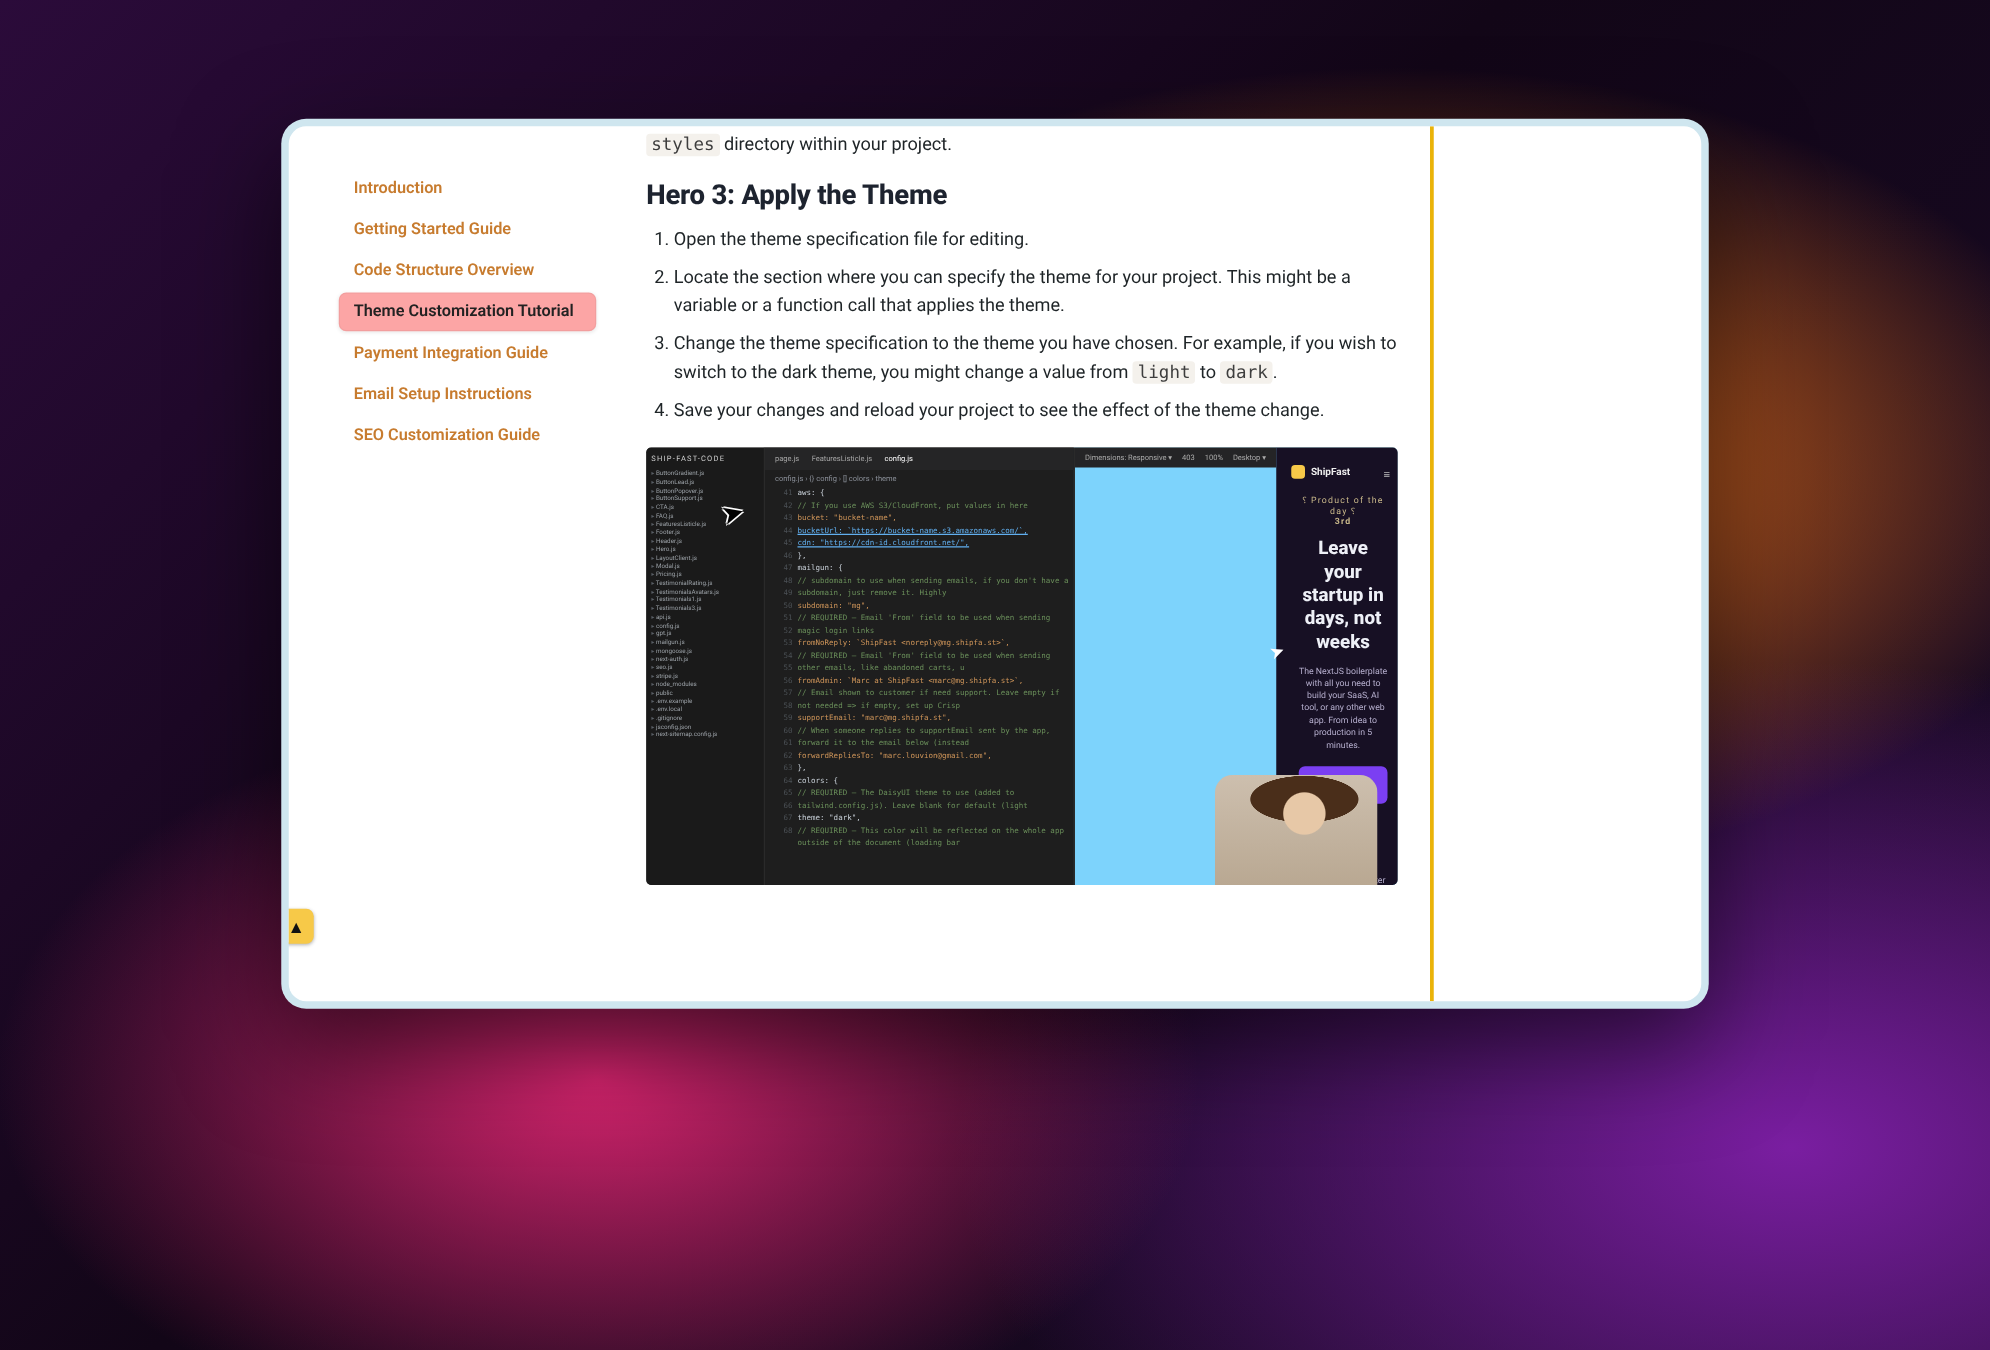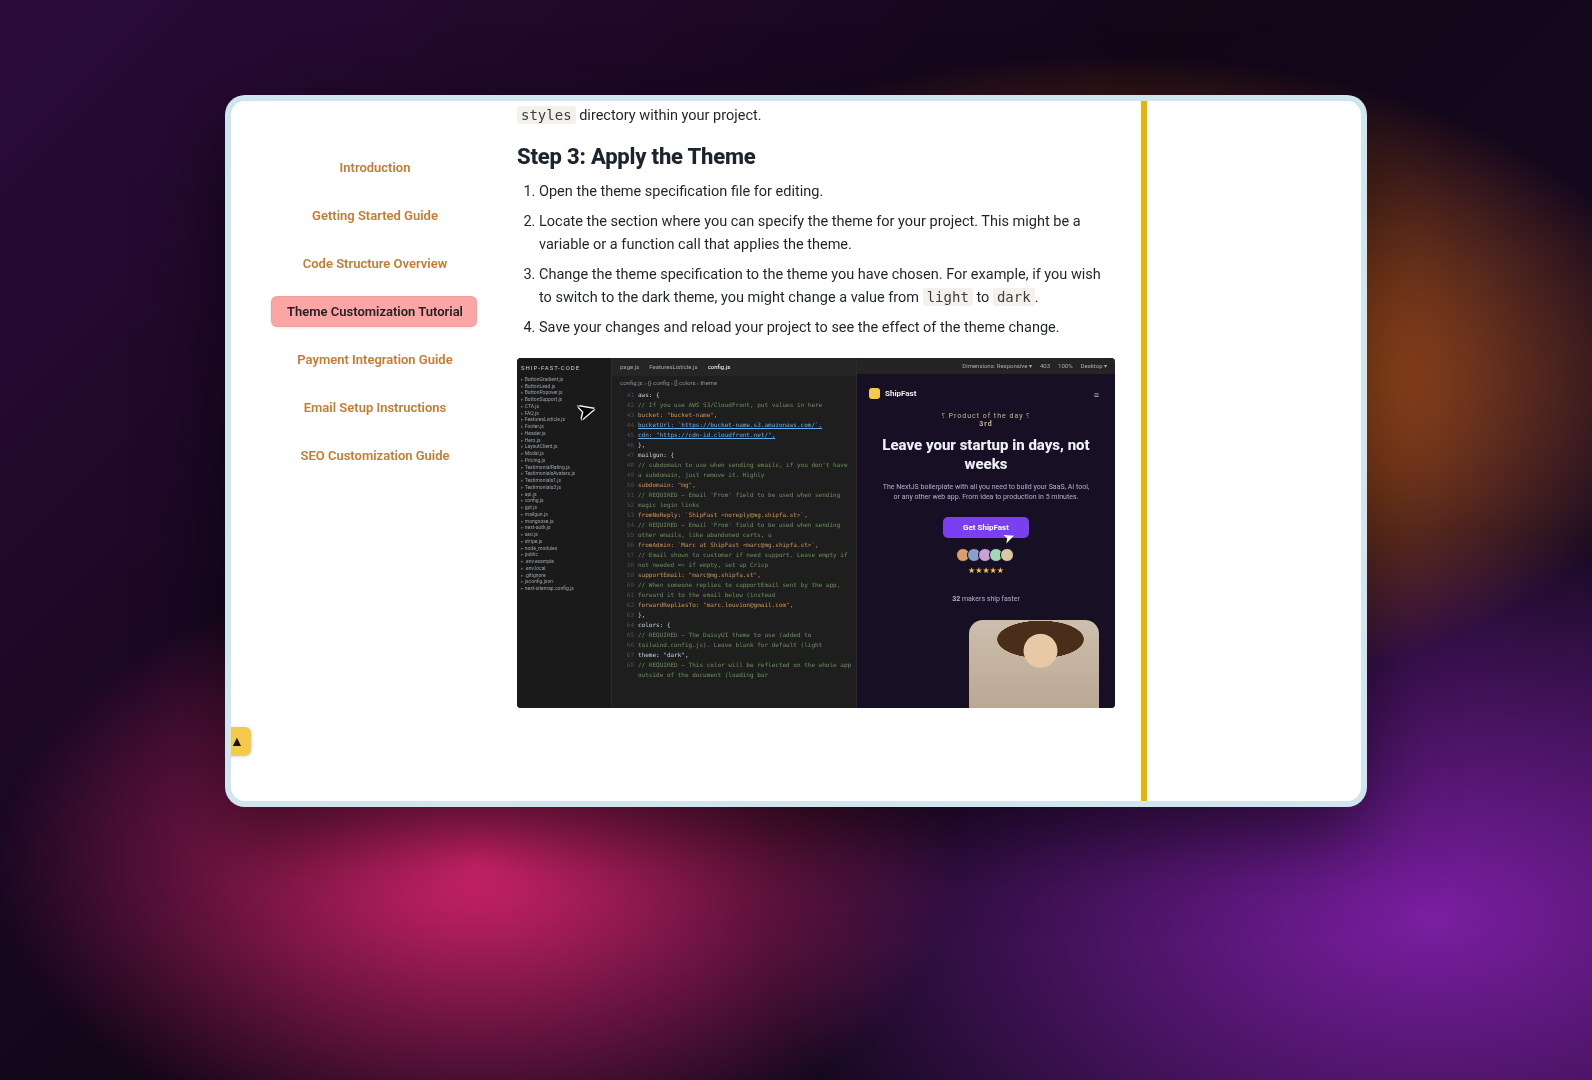--- a/index.html
+++ b/index.html
@@ -40,23 +40,22 @@
     font-size:13px;
     color:#c77b2e;
     position:relative;
   }
   .sidebar a{
     display:block;
     text-decoration:none;
     color:#c77b2e;
     font-weight:600;
     padding:8px 10px 8px 12px;
-    margin:17px 14px 2px 0;
+    margin:0 14px 2px 0;
     border-radius:6px;
-    text-align:center;
   }
   .sidebar a.active{
     background:#fca5a5;
     box-shadow:0 1px 3px rgba(0,0,0,.08), inset 0 0 0 1px rgba(0,0,0,.04);
     color:#222;
   }
   .brand-tab{
     position:absolute;
     left:-8px;
     bottom:46px;
@@ -65,21 +64,21 @@
     border-radius:6px;
     display:flex;align-items:center;justify-content:center;
     font-weight:800;font-size:14px;color:#111;
     box-shadow:0 1px 3px rgba(0,0,0,.3);
   }
   
   .main{
     flex:1;
     padding:0 26px 0 26px;
     overflow-y:auto;
-    border-right:6px solid #eab308;
+    border-right:3px solid #eab308;
     scrollbar-width:thin;
   }
   .content{max-width:660px;}
   .content p.lead{font-size:14.5px;color:#1e2427;margin:0 0 18px 0;}
   code.inline{
     font-family:ui-monospace,SFMono-Regular,Menlo,Consolas,monospace;
     font-size:14px;background:#f4f1ec;padding:1px 4px;border-radius:3px;color:#3d3d3d;
   }
   h2.step{
     font-size:22px;font-weight:800;color:#1d232f;margin:20px 0 12px 0;
@@ -108,21 +107,21 @@
   .ss-tabs span.active{color:#fff;}
   .ss-gutter{position:absolute;left:0;top:32px;bottom:0;width:22px;color:#4b5055;
     font-size:6px;text-align:right;padding-right:4px;line-height:10px;font-family:ui-monospace,Menlo,Consolas,monospace;}
   .ss-code{position:absolute;left:26px;right:4px;top:32px;bottom:0;
     font-family:ui-monospace,Menlo,Consolas,monospace;font-size:6px;line-height:10px;color:#c9d1d9;}
   .ss-code .c{color:#6a8f5a;} 
   .ss-code .s{color:#cf9559;} 
   .ss-code .u{color:#61afef;text-decoration:underline;}
   .ss-crumb{height:14px;font-size:6px;color:#8a8f98;padding-left:8px;display:flex;align-items:center;gap:4px;}
   .ss-right{
-    width:258px;background:#7dd3fc;border-left:1px solid #2a2a2a;display:flex;flex-direction:column;
+    width:258px;background:#7dd3fc;border-left:1px solid #2a2a2a;display:flex;flex-direction:row;
   }
   .ss-devbar{height:16px;background:#242426;font-size:6px;color:#aaa;display:flex;align-items:center;
     gap:8px;padding:0 8px;justify-content:flex-end;}
   .ss-devbar span{white-space:nowrap;}
   .ss-site{flex:1;background:#171024;padding:28px 18px 0 18px;position:relative;text-align:center;}
   .ss-brand{display:flex;align-items:center;gap:5px;margin:-14px 0 12px -6px;}
   .ss-brand .logo{width:11px;height:11px;background:#f7c948;border-radius:3px;}
   .ss-brand .name{font-size:8px;color:#eee;font-weight:700;}
   .ss-burger{position:absolute;right:16px;top:16px;color:#bbb;font-size:9px;}
   .laurel{font-size:7px;color:#c9b88a;letter-spacing:1px;}
@@ -172,21 +171,21 @@
     </nav>
 
     <main class="main">
       <div style="height:6px"></div>
       <div class="content">
         <p class="lead">
           <code class="inline">styles</code><span> directory within your project.</span>
         </p>
 
 
-        <h2 class="step">Step 3: Apply the Theme</h2>
+        <h2 class="step">Hero 3: Apply the Theme</h2>
         <ol class="step-list">
           <li>Open the theme specification file for editing.</li>
           <li>Locate the section where you can specify the theme for your project. This might be a variable or a function call that applies the theme.</li>
           <li>
             <span>Change the theme specification to the theme you have chosen. For example, if you wish to switch to the dark theme, you might change a value from </span><code class="inline">light</code><span> to </span><code class="inline">dark</code><span>.</span>
           </li>
           <li>Save your changes and reload your project to see the effect of the theme change.</li>
         </ol>
 
         <div class="screenshot">

